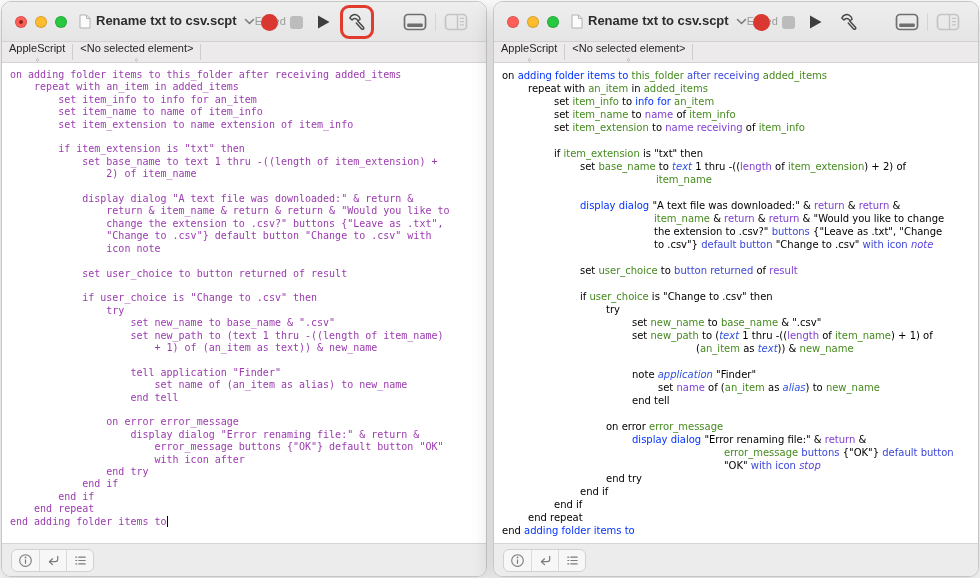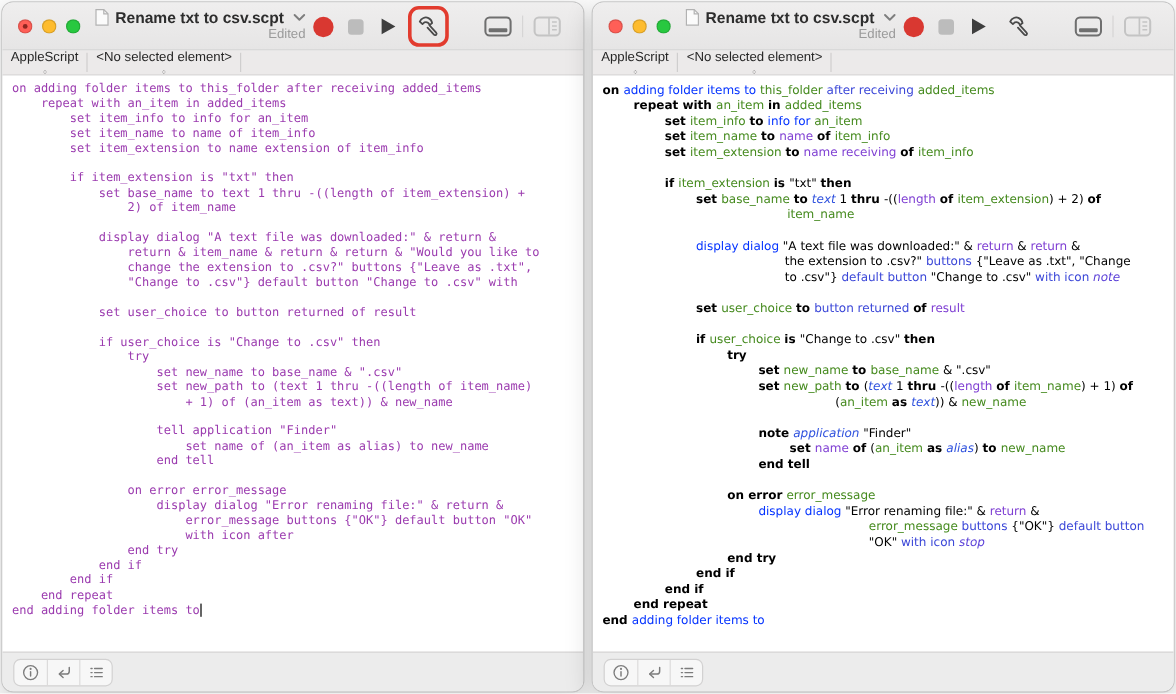--- a/index.html
+++ b/index.html
@@ -15,21 +15,21 @@
   
   .titlebar { height:40px; background:linear-gradient(#efeeee,#e6e5e5); border-bottom:1px solid #d2d1d1;
               display:flex; align-items:center; position:relative; flex:0 0 auto; }
   .traffic { display:flex; gap:8px; margin-left:13px; }
   .tl { width:12px; height:12px; border-radius:50%; display:inline-flex; align-items:center; justify-content:center; border:0.5px solid rgba(0,0,0,.15); cursor:default; }
   .tl.red { background:var(--traffic-red); }
   .tl.yellow { background:var(--traffic-yellow); }
   .tl.green { background:var(--traffic-green); }
   .tl-dot { width:4px; height:4px; border-radius:50%; background:#8e2620; }
 
-  .titleblock { margin-left:12px; display:flex; flex-direction:column; line-height:1.1;align-items:flex-end; }
+  .titleblock { margin-left:12px; display:flex; flex-direction:row; line-height:1.1; }
   .titlerow { display:flex; align-items:center; gap:5px; }
   .doc-icon { display:inline-flex; }
   .wtitle { font-size:13px; font-weight:bold; color:#2d2d2d; white-space:nowrap; }
   .title-chev { display:inline-flex; margin-left:2px; }
   .edited { font-size:11px; color:#9b9b9b; margin-top:1px; }
 
   .toolbar { position:absolute; right:18px; top:0; height:40px; display:flex; align-items:center; }
   .tb { background:none; border:none; cursor:pointer; display:flex; align-items:center; justify-content:center; padding:0; }
   .rec-circle { width:17px; height:17px; border-radius:50%; background:var(--record-red); display:block; }
   .stop-square { width:13px; height:13px; border-radius:3px; background:#bcbcbc; display:block; }
@@ -45,21 +45,21 @@
   .navbar { height:21px; background:#eceaea; border-bottom:1px solid #d4d3d3; display:flex; align-items:stretch; font-size:11px; color:#262626; flex:0 0 auto; }
   .nav-item { display:flex; align-items:center; gap:4px; padding:0 7px; cursor:default; white-space:nowrap;flex-direction:column; }
   .nav-sep { width:1px; background:#cfcece; margin:2px 0; }
 
   
   .code { flex:1 1 auto; background:#fff; overflow:hidden; padding:6px 0 12px 8px; }
   .code.mono { font-family:"DejaVu Sans Mono", monospace; font-size:10px; line-height:12.4px; color:var(--uncompiled); }
   .code.rich { font-family:"DejaVu Sans", sans-serif; font-size:10px; line-height:13px; color:#000; }
   .mline, .rline { white-space:pre; }
   .caret { display:inline-block; width:1px; height:11px; background:#000; vertical-align:-2px; }
-  .tk-k { font-weight:bold; color:var(--c-keyword);margin-top:12px; }
+  .tk-k { font-weight:normal; color:var(--c-keyword);margin-top:12px; }
   .tk-c { font-weight:normal; color:var(--c-command); }
   .tk-p { color:var(--c-parameter);margin-top:20px; }
   .tk-cl { font-style:italic; color:var(--c-class); }
   .tk-en { font-style:italic; color:var(--c-enum); }
   .tk-pr { color:var(--c-property); }
   .tk-v { color:var(--c-variable); }
   .tk-d { color:#000; }
 
   
   .statusbar { height:33px; background:#ececec; border-top:1px solid #d6d5d5; display:flex; align-items:center; padding-left:9px; flex:0 0 auto; }
@@ -165,20 +165,21 @@
         <div class="mline">        set item_extension to name extension of item_info</div>
         <div class="mline"> </div>
         <div class="mline">        if item_extension is "txt" then</div>
         <div class="mline">            set base_name to text 1 thru -((length of item_extension) +</div>
         <div class="mline">                2) of item_name</div>
         <div class="mline"> </div>
         <div class="mline">            display dialog "A text file was downloaded:" &amp; return &amp;</div>
         <div class="mline">                return &amp; item_name &amp; return &amp; return &amp; "Would you like to</div>
         <div class="mline">                change the extension to .csv?" buttons {"Leave as .txt",</div>
         <div class="mline">                "Change to .csv"} default button "Change to .csv" with</div>
+        <div class="mline">                icon note</div>
         <div class="mline"> </div>
         <div class="mline">            set user_choice to button returned of result</div>
         <div class="mline"> </div>
         <div class="mline">            if user_choice is "Change to .csv" then</div>
         <div class="mline">                try</div>
         <div class="mline">                    set new_name to base_name &amp; ".csv"</div>
         <div class="mline">                    set new_path to (text 1 thru -((length of item_name)</div>
         <div class="mline">                        + 1) of (an_item as text)) &amp; new_name</div>
         <div class="mline"> </div>
         <div class="mline">                    tell application "Finder"</div>
@@ -306,20 +307,21 @@
         <div class="rline" style="padding-left: 26px;"><span class="tk-k">repeat with </span><span class="tk-v">an_item </span><span class="tk-k">in </span><span class="tk-v">added_items</span></div>
         <div class="rline" style="padding-left: 52px;"><span class="tk-k">set </span><span class="tk-v">item_info </span><span class="tk-k">to </span><span class="tk-c">info for </span><span class="tk-v">an_item</span></div>
         <div class="rline" style="padding-left: 52px;"><span class="tk-k">set </span><span class="tk-v">item_name </span><span class="tk-k">to </span><span class="tk-pr">name </span><span class="tk-k">of </span><span class="tk-v">item_info</span></div>
         <div class="rline" style="padding-left: 52px;"><span class="tk-k">set </span><span class="tk-v">item_extension </span><span class="tk-k">to </span><span class="tk-pr">name receiving </span><span class="tk-k">of </span><span class="tk-v">item_info</span></div>
         <div class="rline" style="padding-left: 0px;"> </div>
         <div class="rline" style="padding-left: 52px;"><span class="tk-k">if </span><span class="tk-v">item_extension </span><span class="tk-k">is </span><span class="tk-d">"txt" </span><span class="tk-k">then</span></div>
         <div class="rline" style="padding-left: 78px;"><span class="tk-k">set </span><span class="tk-v">base_name </span><span class="tk-k">to </span><span class="tk-cl">text</span><span class="tk-d"> 1 </span><span class="tk-k">thru </span><span class="tk-d">-((</span><span class="tk-pr">length </span><span class="tk-k">of </span><span class="tk-v">item_extension</span><span class="tk-d">) + 2) </span><span class="tk-k">of</span></div>
         <div class="rline" style="padding-left: 154px;"><span class="tk-v">item_name</span></div>
         <div class="rline" style="padding-left: 0px;"> </div>
         <div class="rline" style="padding-left: 78px;"><span class="tk-c">display dialog </span><span class="tk-d">"A text file was downloaded:" &amp; </span><span class="tk-pr">return</span><span class="tk-d"> &amp; </span><span class="tk-pr">return</span><span class="tk-d"> &amp;</span></div>
+        <div class="rline" style="padding-left: 152px;"><span class="tk-v">item_name</span><span class="tk-d"> &amp; </span><span class="tk-pr">return</span><span class="tk-d"> &amp; </span><span class="tk-pr">return</span><span class="tk-d"> &amp; "Would you like to change</span></div>
         <div class="rline" style="padding-left: 152px;"><span class="tk-d">the extension to .csv?" </span><span class="tk-p">buttons</span><span class="tk-d"> {"Leave as .txt", "Change</span></div>
         <div class="rline" style="padding-left: 152px;"><span class="tk-d">to .csv"} </span><span class="tk-p">default button</span><span class="tk-d"> "Change to .csv" </span><span class="tk-p">with icon</span><span class="tk-d"> </span><span class="tk-en">note</span></div>
         <div class="rline" style="padding-left: 0px;"> </div>
         <div class="rline" style="padding-left: 78px;"><span class="tk-k">set </span><span class="tk-v">user_choice </span><span class="tk-k">to </span><span class="tk-p">button returned </span><span class="tk-k">of </span><span class="tk-pr">result</span></div>
         <div class="rline" style="padding-left: 0px;"> </div>
         <div class="rline" style="padding-left: 78px;"><span class="tk-k">if </span><span class="tk-v">user_choice </span><span class="tk-k">is </span><span class="tk-d">"Change to .csv" </span><span class="tk-k">then</span></div>
         <div class="rline" style="padding-left: 104px;"><span class="tk-k">try</span></div>
         <div class="rline" style="padding-left: 130px;"><span class="tk-k">set </span><span class="tk-v">new_name </span><span class="tk-k">to </span><span class="tk-v">base_name</span><span class="tk-d"> &amp; ".csv"</span></div>
         <div class="rline" style="padding-left: 130px;"><span class="tk-k">set </span><span class="tk-v">new_path </span><span class="tk-k">to </span><span class="tk-d">(</span><span class="tk-cl">text</span><span class="tk-d"> 1 </span><span class="tk-k">thru </span><span class="tk-d">-((</span><span class="tk-pr">length </span><span class="tk-k">of </span><span class="tk-v">item_name</span><span class="tk-d">) + 1) </span><span class="tk-k">of</span></div>
         <div class="rline" style="padding-left: 194px;"><span class="tk-d">(</span><span class="tk-v">an_item </span><span class="tk-k">as </span><span class="tk-cl">text</span><span class="tk-d">)) &amp; </span><span class="tk-v">new_name</span></div>

